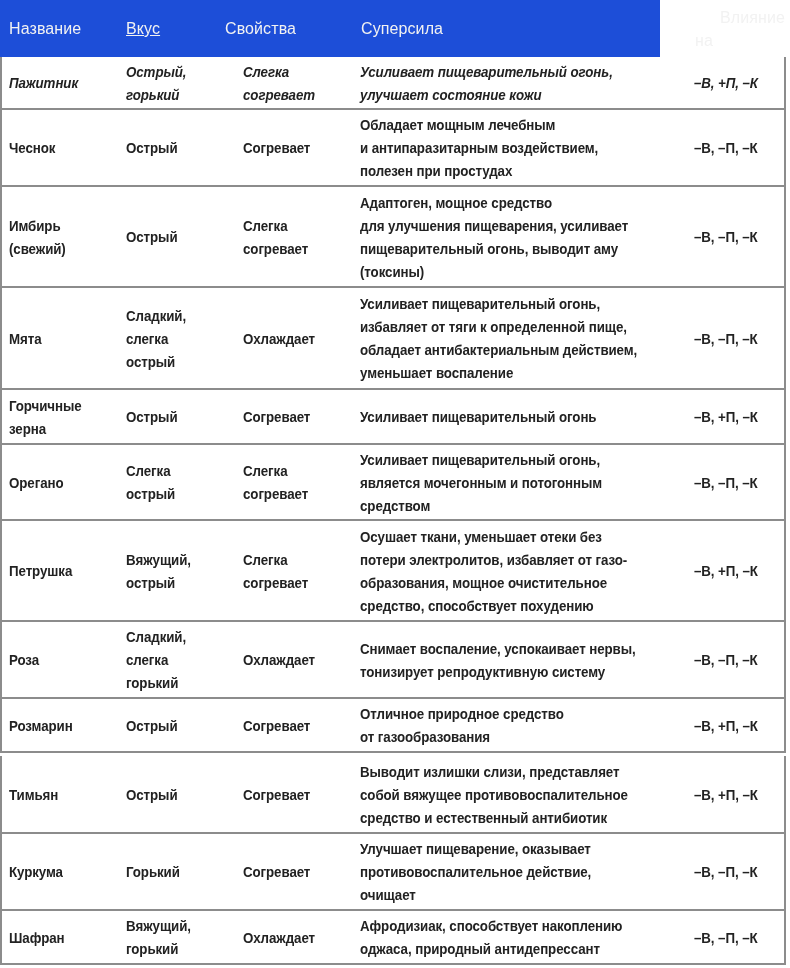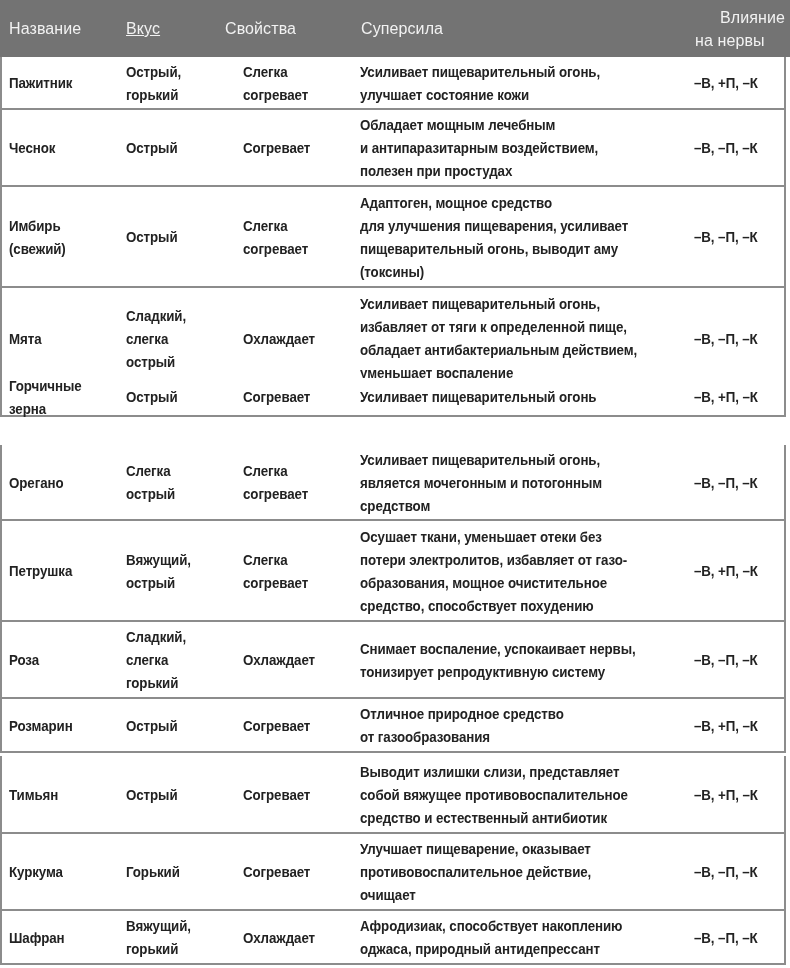--- a/index.html
+++ b/index.html
@@ -2,22 +2,22 @@
 <html><head>
   <meta charset="utf-8">
   <style>
     html, body { margin:0; padding:0; background:#ffffff; }
     body { width:790px; height:968px; overflow:hidden; position:relative; }
     .tbl {
       position:absolute; left:0; top:0; width:790px; height:968px;
       font-family:"Liberation Sans", sans-serif;
     }
     .hdr {
-      position:absolute; left:0; top:0; width:790px; height:57px;
-      background:#737373; color:#f2f2f2;
+      position:absolute; left:0; top:0; width:660px; height:57px;
+      background:#1d4ed8; color:#f2f2f2;
     }
     .hcell {
       position:absolute; font-size:16px; line-height:23px; letter-spacing:0.1px;
     }
     .row {
       position:absolute; left:0; width:786px;
       border-left:2px solid #8c8c8c; border-right:2px solid #8c8c8c;
       border-bottom:2px solid #8c8c8c; box-sizing:border-box;
       background:#ffffff; color:#222222;
     }
@@ -39,21 +39,21 @@
 <div class="tbl">
   <div class="hdr">
     <span class="hcell" style="left:9px; top:17px;">Название</span>
     <span class="hcell" style="left:126px; top:17px;text-decoration:underline;">Вкус</span>
     <span class="hcell" style="left:225px; top:17px;">Свойства</span>
     <span class="hcell" style="left:361px; top:17px;">Суперсила</span>
     <span class="hcell" style="left:720px; top:6px;">Влияние</span>
     <span class="hcell" style="left:695px; top:29px;">на нервы</span>
   </div>
 
-  <div class="row" style="top:57px; height:53px;">
+  <div class="row" style="top:57px; height:53px;font-style:italic;">
     <div class="cell c-name">Пажитник</div>
     <div class="cell c-taste">Острый,
 горький</div>
     <div class="cell c-prop">Слегка
 согревает</div>
     <div class="cell c-power">Усиливает пищеварительный огонь,
 улучшает состояние кожи</div>
     <div class="cell c-dosha">–В, +П, –К</div>
   </div>
 
@@ -86,21 +86,21 @@
 слегка
 острый</div>
     <div class="cell c-prop">Охлаждает</div>
     <div class="cell c-power">Усиливает пищеварительный огонь,
 избавляет от тяги к определенной пище,
 обладает антибактериальным действием,
 уменьшает воспаление</div>
     <div class="cell c-dosha">–В, –П, –К</div>
   </div>
 
-  <div class="row" style="top:378px; height:39px;padding-left:32px;">
+  <div class="row" style="top:390px; height:55px;padding-left:32px;">
     <div class="cell c-name">Горчичные
 зерна</div>
     <div class="cell c-taste">Острый</div>
     <div class="cell c-prop">Согревает</div>
     <div class="cell c-power">Усиливает пищеварительный огонь</div>
     <div class="cell c-dosha">–В, +П, –К</div>
   </div>
 
   <div class="row" style="top:445px; height:76px;">
     <div class="cell c-name">Орегано</div>

